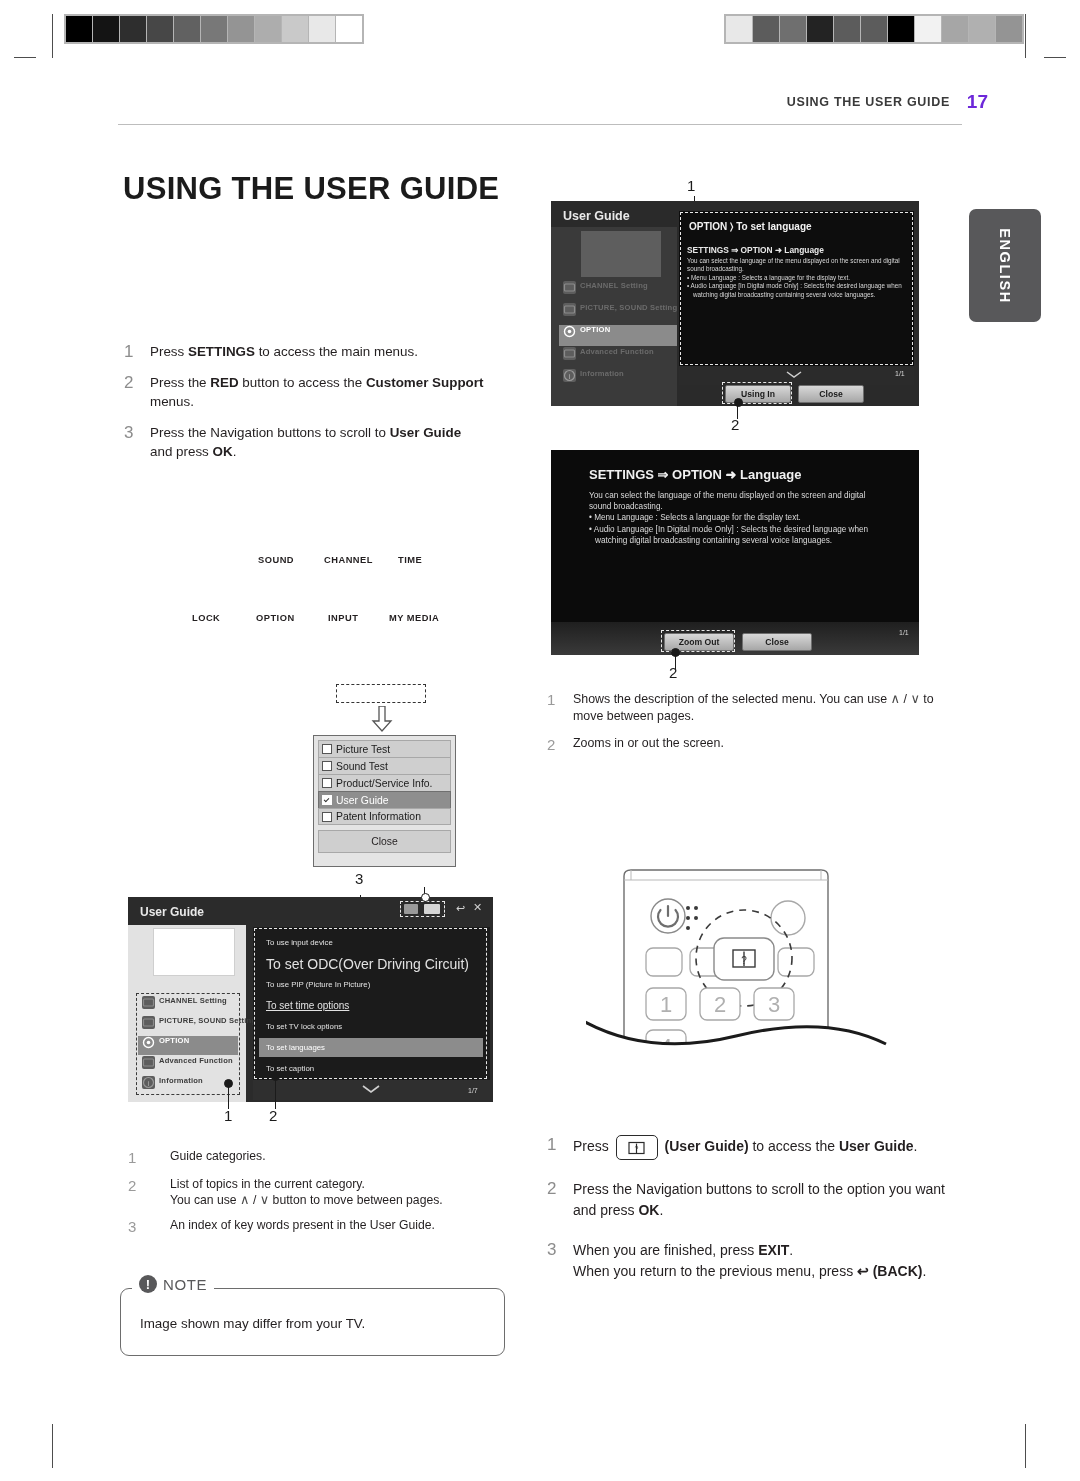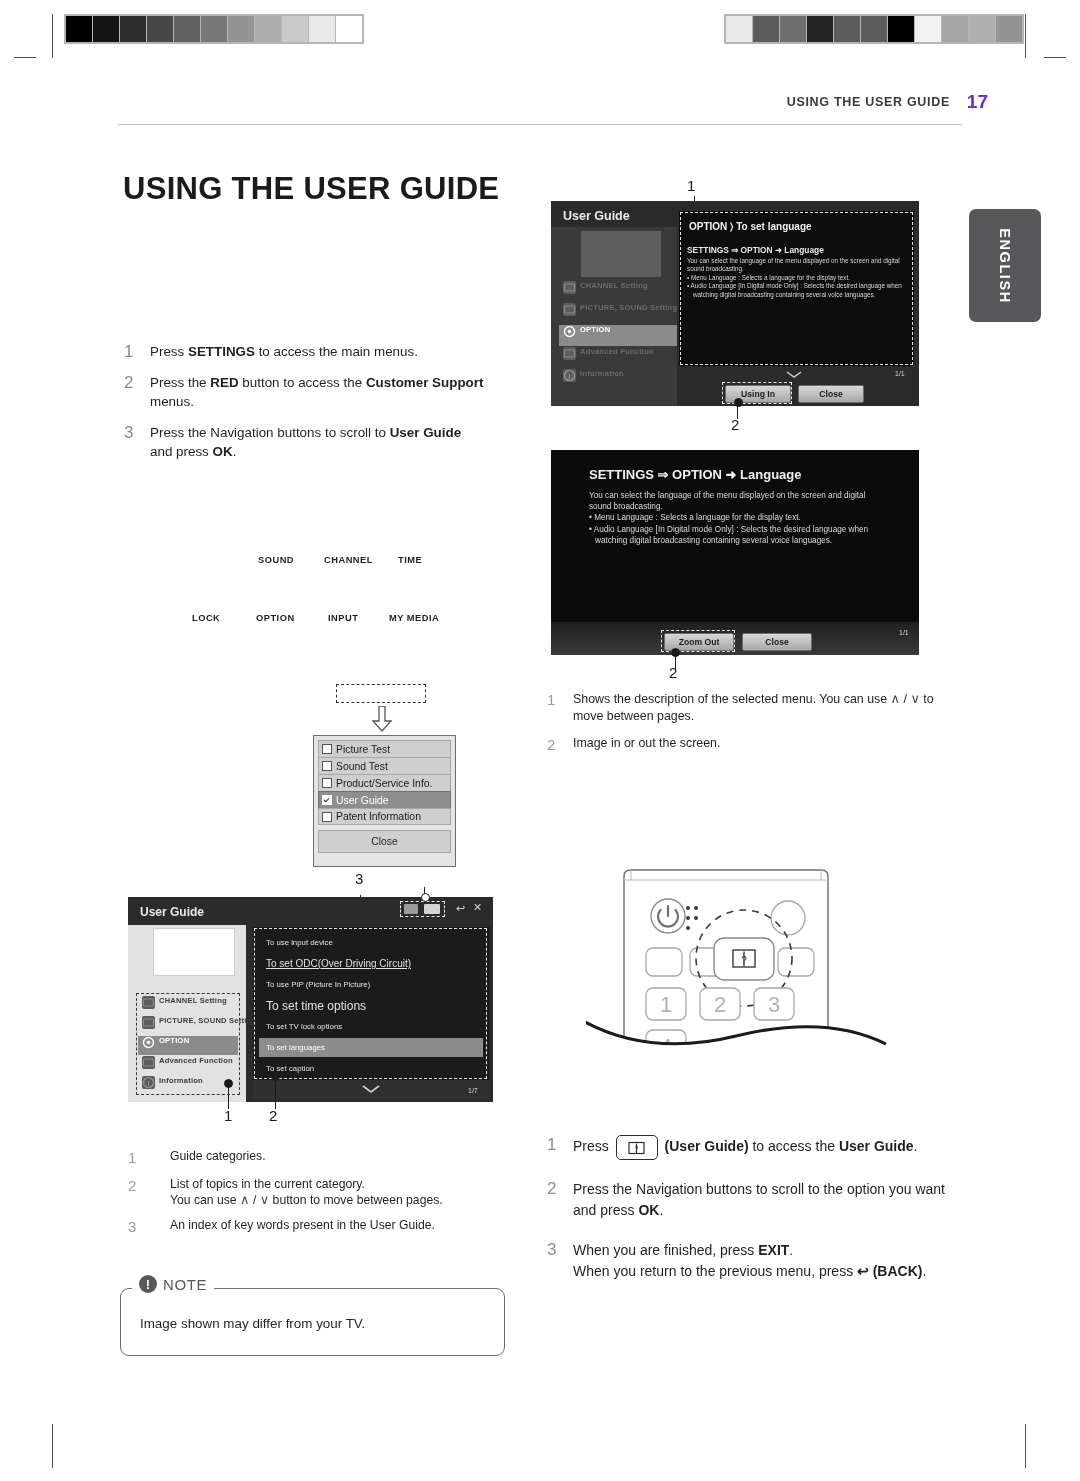--- a/index.html
+++ b/index.html
@@ -326,23 +326,23 @@
             </svg>
           </span>
           <span>Information</span>
         </div>
       </div>
     <div class="dashed" style="position:absolute;left:8px;top:96px;width:104px;height:102px;border-color:#3a3a3a;"></div>
 
     <div style="position:absolute;left:125px;top:30px;width:237px;height:153px;background:#1b1b1b;"></div>
     <div id="guide-topics">
         <div style="position: absolute; left: 131px; top: 36px; width: 224px; height: 19px; display: flex; align-items: center; padding-left: 7px; box-sizing: border-box; font-size: 7.8px; color: rgb(226, 226, 226);">To use input device</div>
-        <div style="position: absolute; left: 131px; top: 57px; width: 224px; height: 19px; display: flex; align-items: center; padding-left: 7px; box-sizing: border-box; font-size: 10px; color: rgb(226, 226, 226); text-decoration: underline;">To set ODC(Over Driving Circuit)</div>
+        <div style="position: absolute; left: 131px; top: 57px; width: 224px; height: 19px; display: flex; align-items: center; padding-left: 7px; box-sizing: border-box; font-size: 14px; color: rgb(226, 226, 226);">To set ODC(Over Driving Circuit)</div>
         <div style="position: absolute; left: 131px; top: 78px; width: 224px; height: 19px; display: flex; align-items: center; padding-left: 7px; box-sizing: border-box; font-size: 7.8px; color: rgb(226, 226, 226);">To use PIP (Picture In Picture)</div>
-        <div style="position: absolute; left: 131px; top: 99px; width: 224px; height: 19px; display: flex; align-items: center; padding-left: 7px; box-sizing: border-box; font-size: 12px; color: rgb(226, 226, 226);">To set time options</div>
+        <div style="position: absolute; left: 131px; top: 99px; width: 224px; height: 19px; display: flex; align-items: center; padding-left: 7px; box-sizing: border-box; font-size: 10px; color: rgb(226, 226, 226); text-decoration: underline;">To set time options</div>
         <div style="position: absolute; left: 131px; top: 120px; width: 224px; height: 19px; display: flex; align-items: center; padding-left: 7px; box-sizing: border-box; font-size: 7.8px; color: rgb(226, 226, 226);">To set TV lock options</div>
         <div style="position: absolute; left: 131px; top: 141px; width: 224px; height: 19px; display: flex; align-items: center; padding-left: 7px; box-sizing: border-box; font-size: 7.8px; background: rgb(140, 140, 140); color: rgb(255, 255, 255);">To set languages</div>
         <div style="position: absolute; left: 131px; top: 162px; width: 224px; height: 19px; display: flex; align-items: center; padding-left: 7px; box-sizing: border-box; font-size: 7.8px; color: rgb(226, 226, 226);">To set caption</div>
       </div>
     <div class="dashed" style="position:absolute;left:126px;top:31px;width:233px;height:151px;"></div>
     <div style="position:absolute;left:125px;top:183px;width:237px;height:20px;background:#2f2f2f;"></div>
     <svg class="chev" style="left:233px;top:187px;" width="20" height="10" viewBox="0 0 20 10">
       <path d="M2 2 L10 8 L18 2" fill="none" stroke="#cfcfcf" stroke-width="1.6"></path>
     </svg>
     <div class="pageno" style="left:340px;top:190px;">1/7</div>
@@ -481,21 +481,21 @@
   <div class="calldot dark" style="left:671px;top:648px;"></div>
   <div class="callnum" style="left:669px;top:664px;">2</div>
 
   <div class="olist" id="list-right-screens">
       <div class="oli">
         <div class="num">1</div>
         <div class="txt">Shows the description of the selected menu. You can use <span class="navglyph">∧</span> / <span class="navglyph">∨</span> to move between pages.</div>
       </div>
       <div class="oli">
         <div class="num">2</div>
-        <div class="txt">Image in or out the screen.</div>
+        <div class="txt">Zooms in or out the screen.</div>
       </div>
     </div>
 
 
   <div class="remote-wrap">
     <svg width="310" height="210" viewBox="0 0 310 210">
 
       <path d="M38 18 Q38 12 45 12 L235 12 Q242 12 242 18 L242 210 L38 210 Z" fill="#ffffff" stroke="#6e6e6e" stroke-width="1.4"></path>
       <path d="M45 12 L45 22 M235 12 L235 22 M38 22 L242 22" fill="none" stroke="#b9b9b9" stroke-width="1"></path>
 

